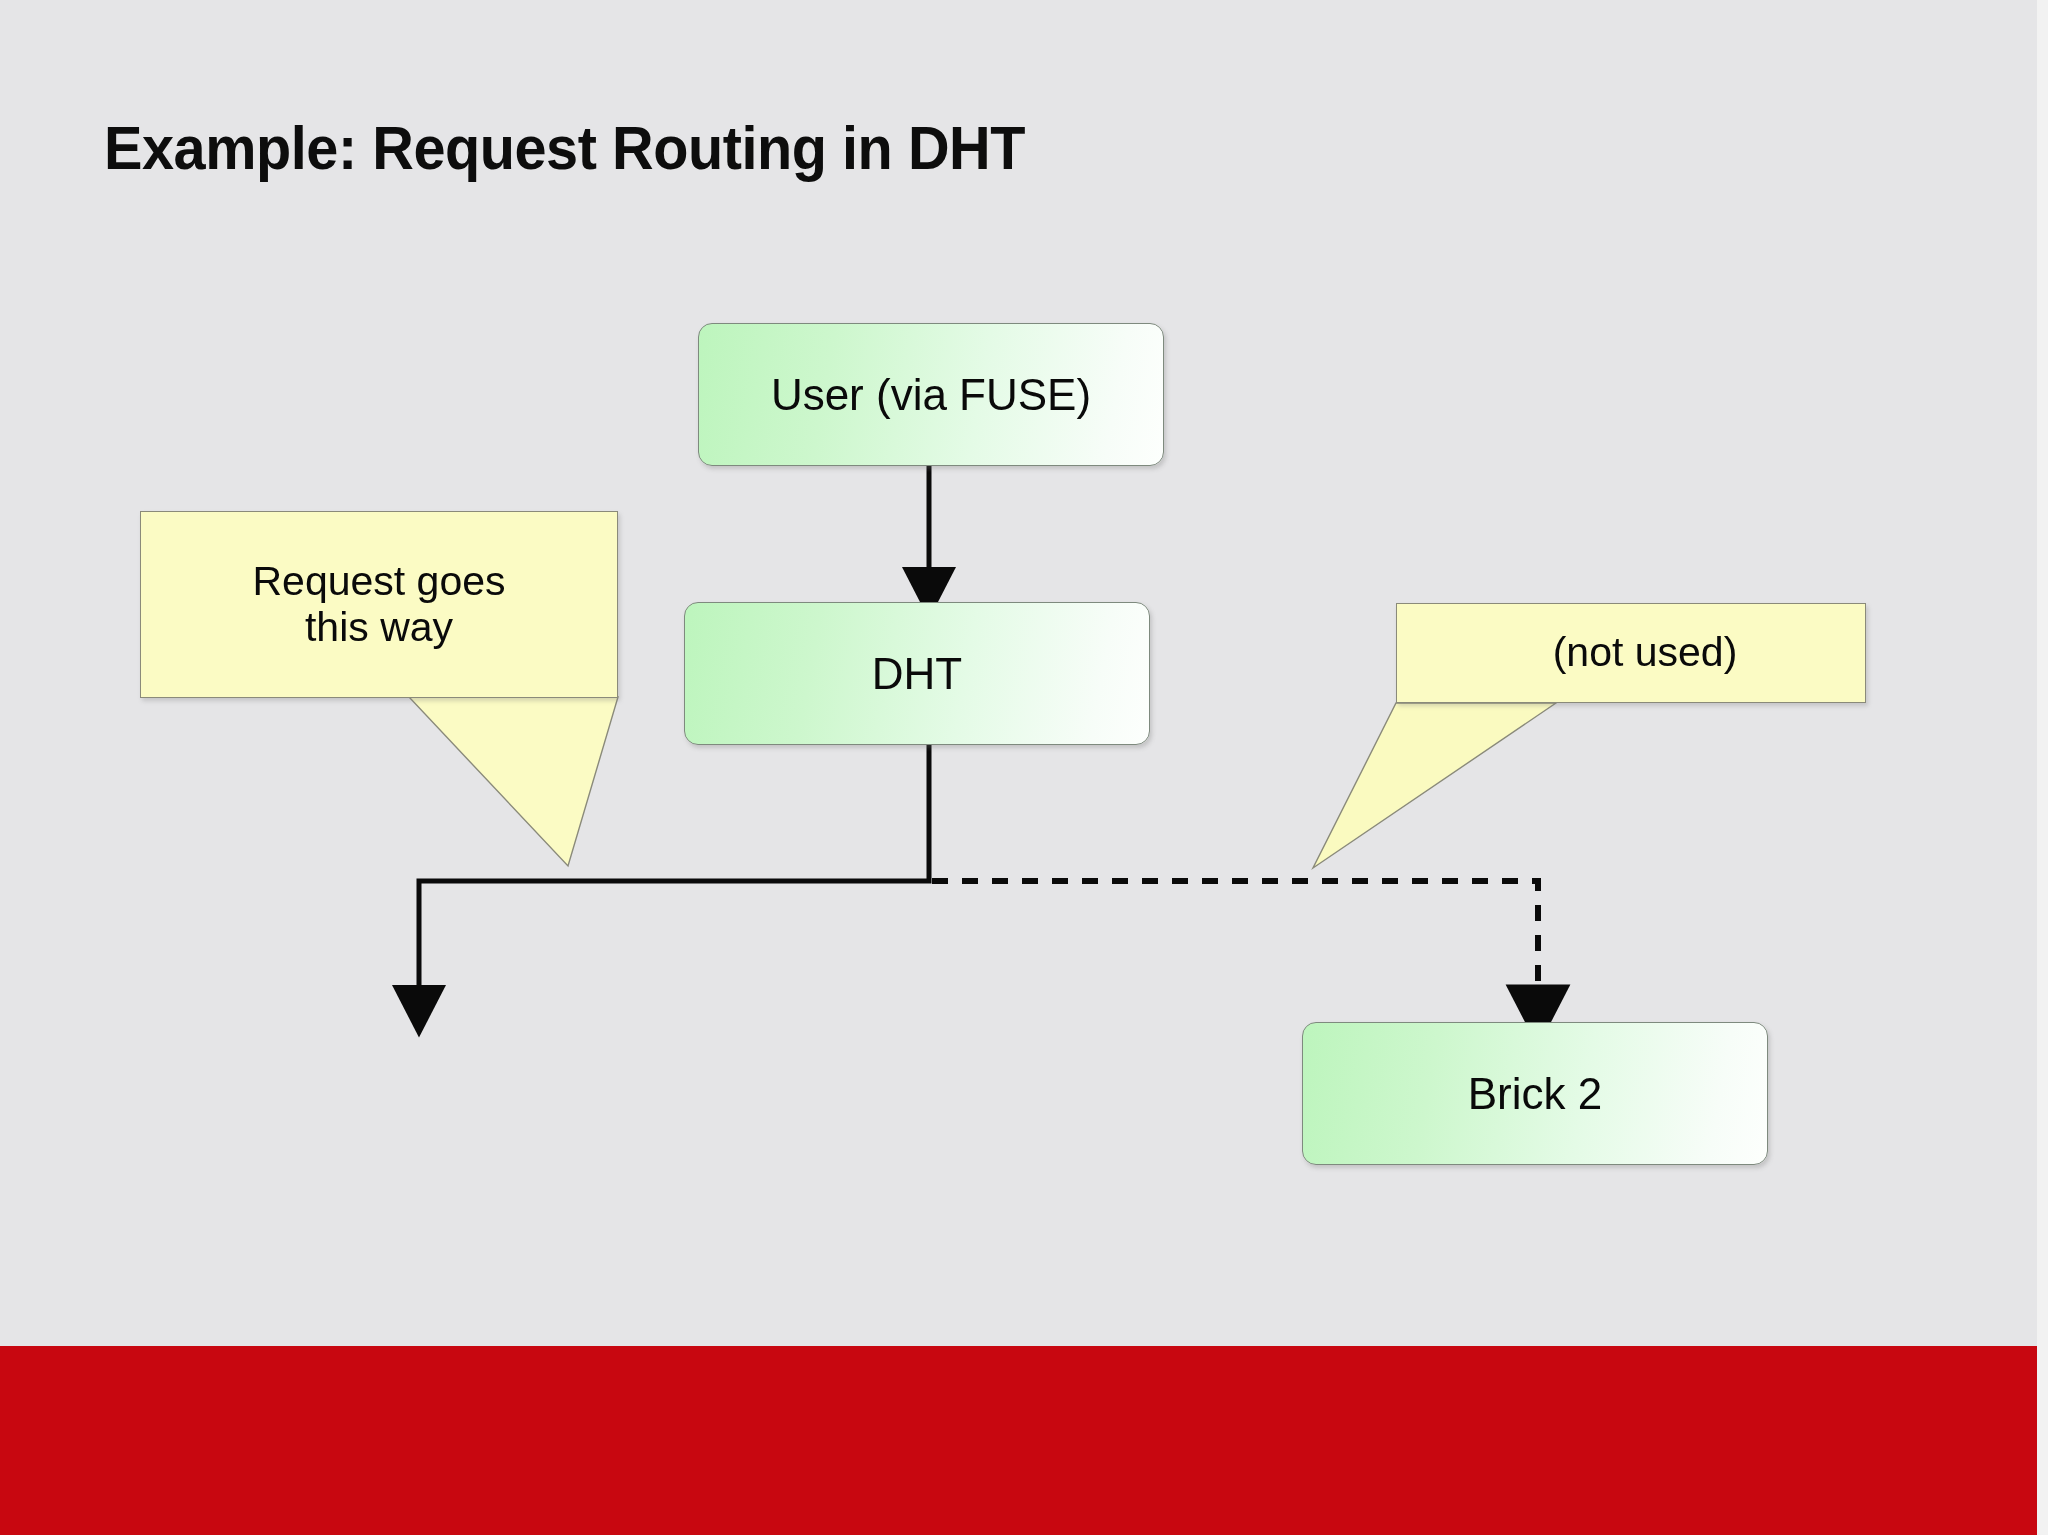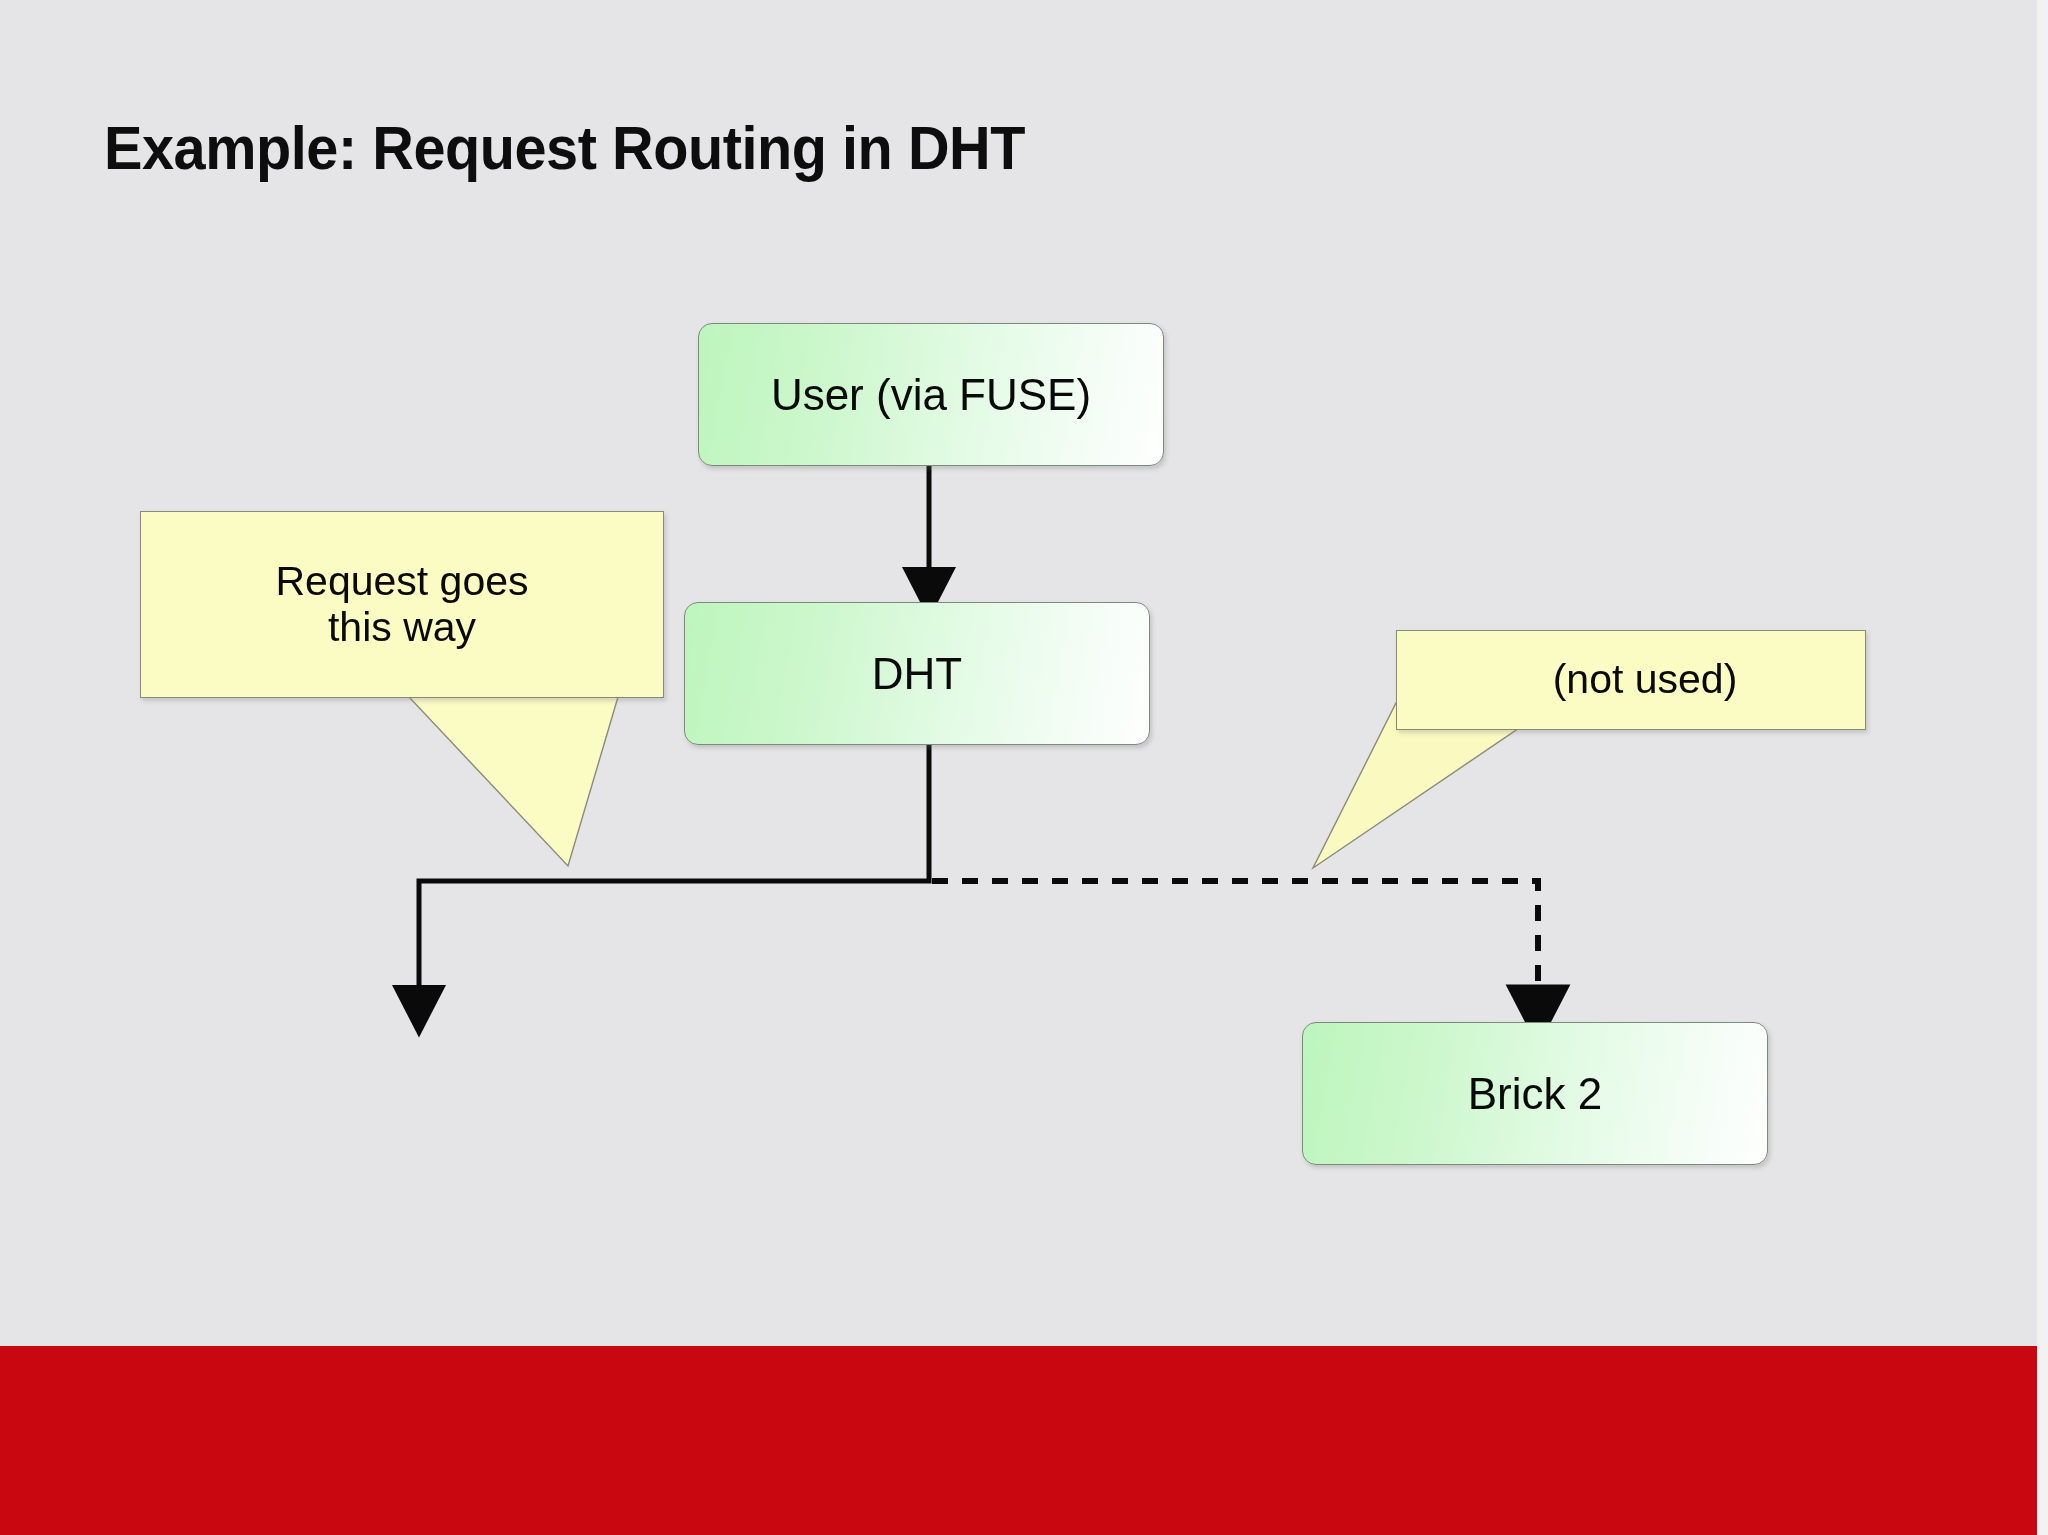--- a/index.html
+++ b/index.html
@@ -83,22 +83,22 @@
     align-items: center;
     justify-content: center;
     text-align: center;
   }
   .callout-text {
     font-size: 41px;
     color: #0a0a0a;
     line-height: 1.12;
     white-space: pre-line;
   }
-  #callout-request { left: 140px;  top: 511px; width: 524px; height: 187px; }
-  #callout-notused { left: 1396px; top: 630px; width: 470px; height: 100px; padding-left: 28px; }
+  #callout-request { left: 140px;  top: 511px; width: 478px; height: 187px; }
+  #callout-notused { left: 1396px; top: 603px; width: 470px; height: 100px; padding-left: 28px; }
   
   #connectors {
     position: absolute;
     left: 0; top: 0;
     width: 2048px; height: 1535px;
     overflow: visible;
   }
 </style>
 </head>
 <body>

